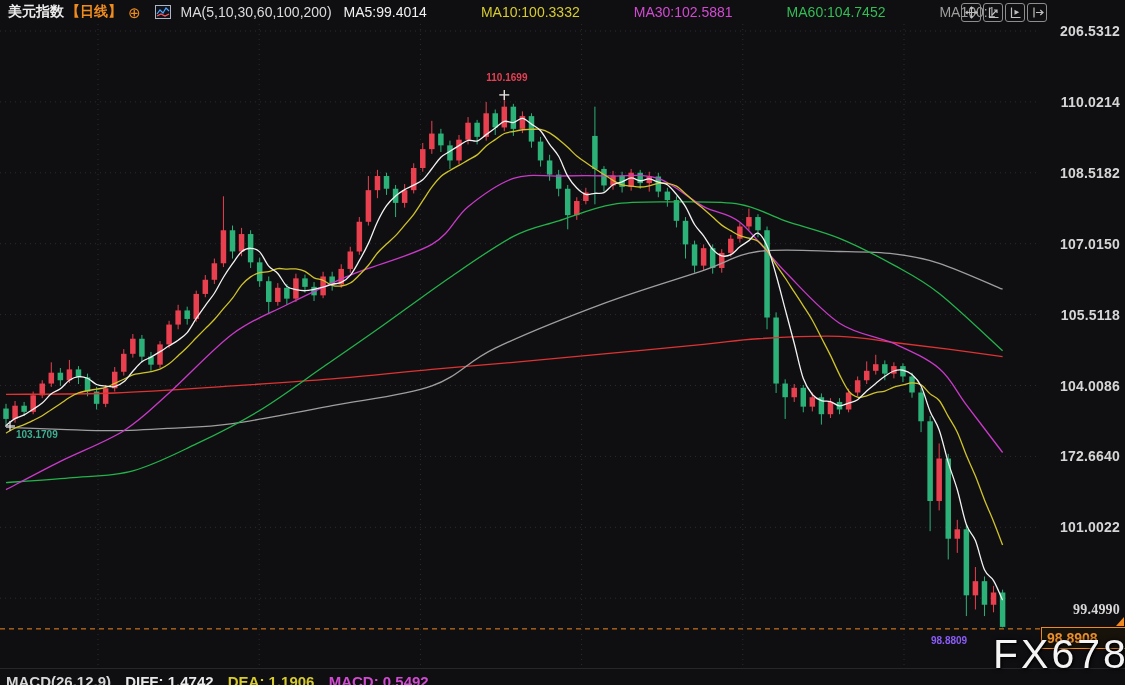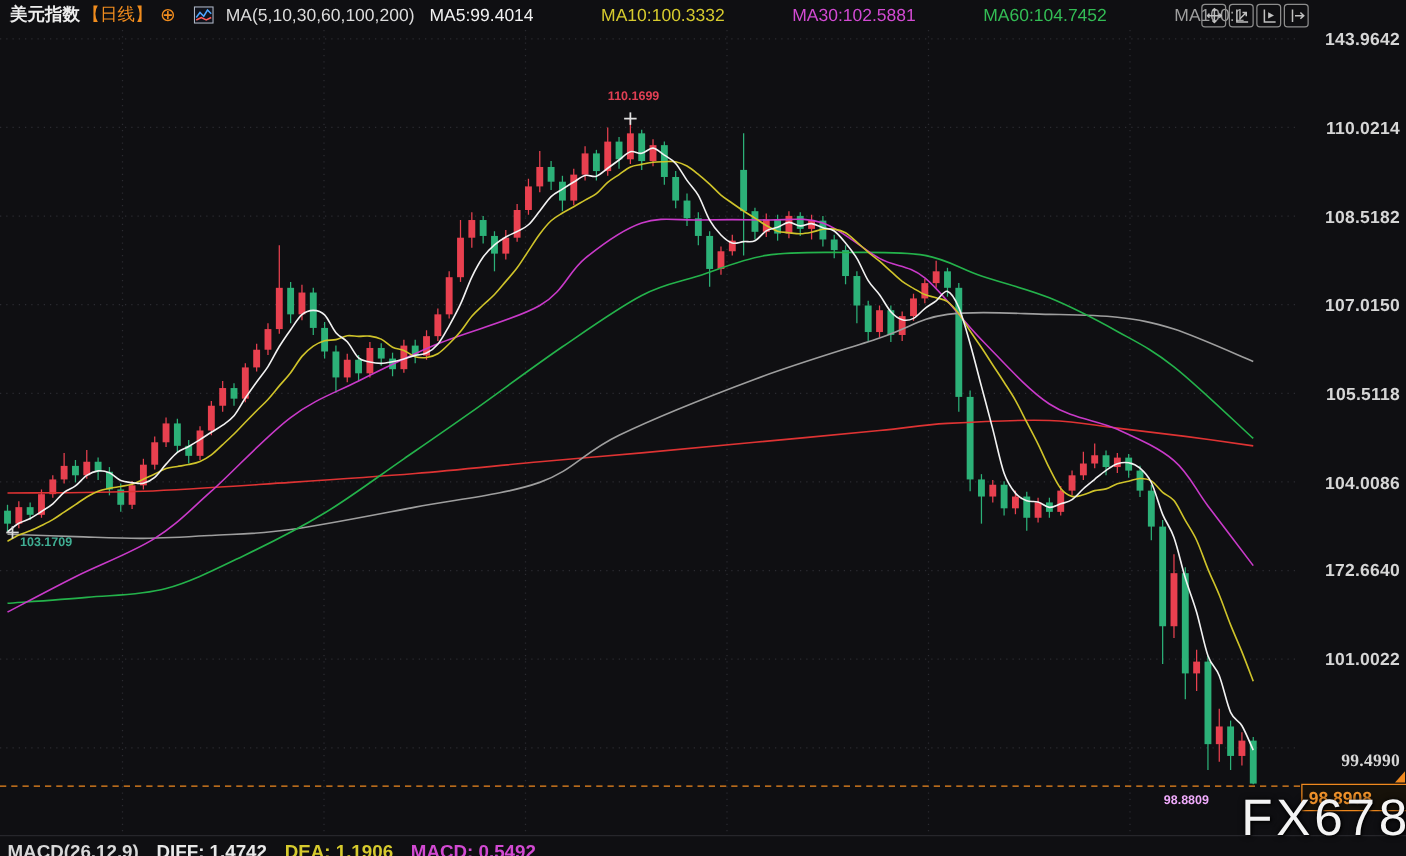--- a/index.html
+++ b/index.html
@@ -3,21 +3,21 @@
 <meta charset="utf-8">
 <style>
   html,body{margin:0;padding:0;background:#0f0f12;width:1125px;height:685px;overflow:hidden;
     font-family:"Liberation Sans", sans-serif;}
   #app{position:relative;width:1125px;height:685px;background:#0f0f12;overflow:hidden;}
   #chart-svg{position:absolute;left:0;top:0;}
   
   #hdr{position:absolute;left:0;top:0;width:910px;height:24px;display:flex;align-items:center;
     font-size:14px;color:#d9d9d9;white-space:nowrap;z-index:5;}
   #hdr .sym{color:#ececec;font-weight:700;margin-left:8px;}
-  #hdr .per{color:#f08c1e;font-weight:400;margin-left:2px;text-align:center;}
+  #hdr .per{color:#f08c1e;font-weight:700;margin-left:2px;text-align:center;}
   #hdr .exp{color:#f08c1e;font-size:15px;margin-left:6px;line-height:1;cursor:pointer;}
   #hdr .cicon{margin-left:14px;display:inline-flex;cursor:pointer;}
   #hdr .magrp{margin-left:10px;color:#dcdcdc;}
   #ma-legend{display:flex;margin-left:12px;gap:40px;}
   #ma-legend span{margin-right:14px;}
   #toolbar{position:absolute;right:78px;top:3px;display:flex;z-index:6;}
   #toolbar button{width:20px;height:19px;margin-left:2px;background:transparent;border:1px solid #8d8d8d;
     border-radius:3px;display:flex;align-items:center;justify-content:center;padding:0;cursor:pointer;}
   
   #y-axis{position:absolute;left:1041px;top:0;width:82px;height:685px;z-index:4;}
@@ -332,34 +332,34 @@
     </button>
     <button>
       <svg width="13" height="13" viewBox="0 0 13 13" fill="none" stroke="#c0c0c0" stroke-width="1.2">
         <path d="M3 1.5v10"></path>
           <path d="M5 6.5h6.5M9.3 4l2.7 2.5L9.3 9"></path>
       </svg>
     </button>
   </div>
 
   <div id="y-axis">
-      <div class="yl" style="top: 23px;">143.9642</div>
+      <div class="yl" style="top: 23px;">206.5312</div>
       <div class="yl" style="top: 93.9px; text-align: right;">110.0214</div>
       <div class="yl" style="top: 164.8px;">108.5182</div>
       <div class="yl" style="top: 235.7px;">107.0150</div>
       <div class="yl" style="top: 306.6px;">105.5118</div>
       <div class="yl" style="top: 377.5px;">104.0086</div>
       <div class="yl" style="top: 448.4px;">172.6640</div>
       <div class="yl" style="top: 519.3px;">101.0022</div>
       <div class="yl" style="top: 602px; font-family: Liberation Serif, serif;">99.4990</div>
     </div>
 
   <div class="ann" id="high-label" style="left: 486.3px; top: 71.8958px; color: rgb(226, 64, 84);">110.1699</div>
   <div class="ann" id="low-left-label" style="left: 16px; top: 429.011px; color: rgb(63, 174, 147);">103.1709</div>
-  <div class="ann" id="low-right-label" style="left: 931px; top: 635.353px; color: #f0abfc;">98.8809</div>
+  <div class="ann" id="low-right-label" style="left: 931px; top: 635.353px; color: #8b5cf6;">98.8809</div>
 
   <div id="last-tag" style="top: 627px;">
     <span>98.8908</span>
   </div>
 
   <div id="wm">FX678</div>
 
   <div class="sep"></div>
 
   <div id="macd-row">

